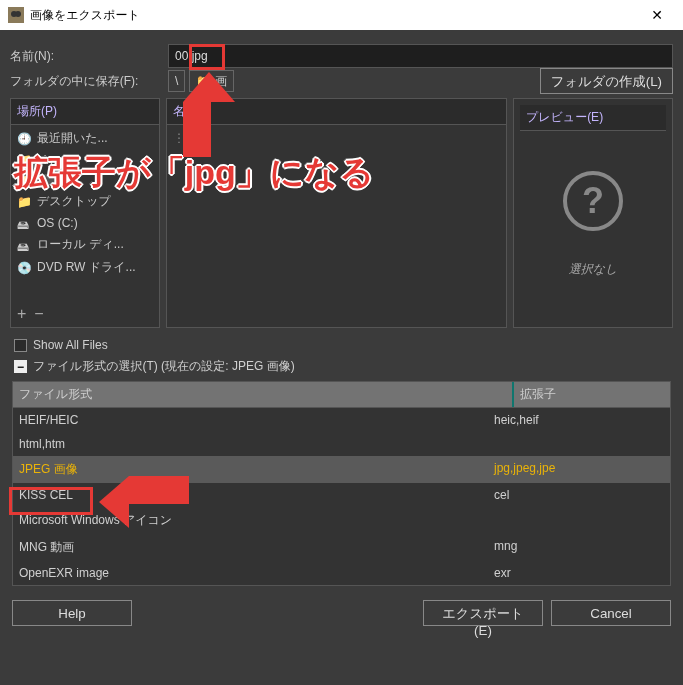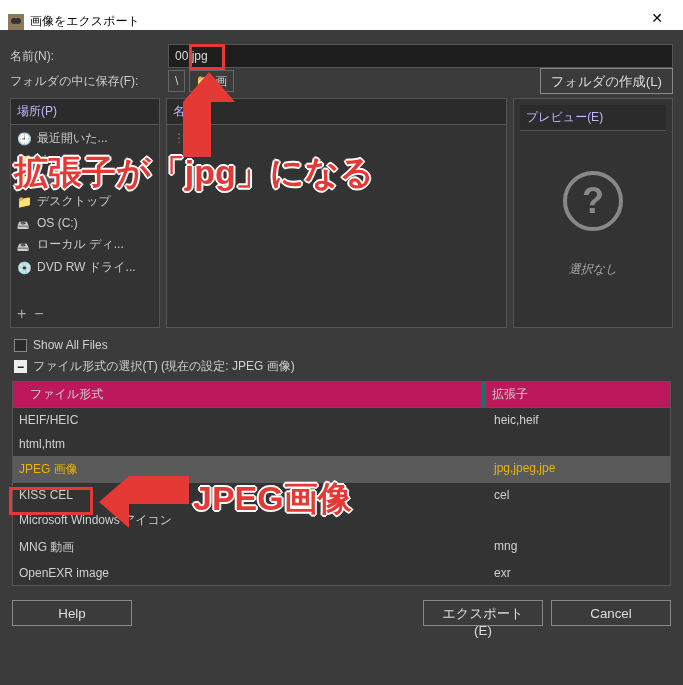--- a/index.html
+++ b/index.html
@@ -11,21 +11,21 @@
   width: 683px;
   height: 685px;
   overflow: hidden;
   position: relative;
 }
 .titlebar {
   background: #fff;
   color: #000;
   height: 30px;
   display: flex;
-  align-items: flex-end;
+  align-items: center;
   padding: 0 8px;
   justify-content: space-between;
 }
 .titlebar .left { display: flex; align-items: center; gap: 6px; }
 .titlebar .app-icon { width: 16px; height: 16px; }
 .close-x { font-size: 14px; padding: 4px 12px; color: #000; font-weight: 400; }
 .dialog-body { background: #3b3b3b; padding: 14px 10px 10px 10px; }
 .row { display: flex; align-items: center; gap: 8px; }
 .label { width: 150px; color: #ccc; }
 .name-input {
@@ -71,23 +71,23 @@
 .showall { margin: 10px 0 6px 4px; display: flex; align-items: center; gap: 6px; }
 .checkbox { width: 13px; height: 13px; border: 1px solid #888; background: #2b2b2b; }
 .filechoice { margin: 4px 0 6px 4px; display: flex; align-items: center; gap: 6px; }
 .minus { width: 13px; height: 13px; background: #eee; color: #000; display: flex; align-items: center; justify-content: center; font-size: 12px; font-weight: bold; line-height: 1; }
 
 .formats {
   border: 1px solid #555;
   background: #333;
   margin: 0 2px;
 }
-.formats-header { display: flex; background: #be185d; border-bottom: 1px solid #555; padding-left: 11px; }
+.formats-header { display: flex; background: #737373; border-bottom: 1px solid #555; }
 .fh-type { flex: 1; padding: 4px 6px; }
-.fh-ext { width: 189px; padding: 4px 6px; border-left: 5px solid #0f766e; margin-left: 48px; }
+.fh-ext { width: 158px; padding: 4px 6px; border-left: 2px solid #0f766e; margin-left: 48px; }
 .format-row { display: flex; padding: 5px 6px; cursor: pointer; }
 .format-row.selected { background: #5a5a5a; color: #eab308; }
 .fr-type { flex: 1; }
 .fr-ext { width: 170px; }
 
 .bottom-bar {
   display: flex;
   justify-content: space-between;
   margin-top: 14px;
   padding: 0 2px;
@@ -280,14 +280,13 @@
   <span class="anno-text">拡張子が「jpg」になる</span>
 </div>
 <div class="annotation up" style="left:183px; top:72px;">
   <div class="arrow-head-up"></div>
   <div class="arrow-stem-v"></div>
 </div>
 
 <div class="annotation" style="left:99px; top:476px;">
   <div class="arrow-head-left"></div>
   <div class="arrow-stem-h"></div>
-  <span class="anno-text" style="margin-left:4px;">JPEG画像</span>
 </div>
 
 </body></html>

